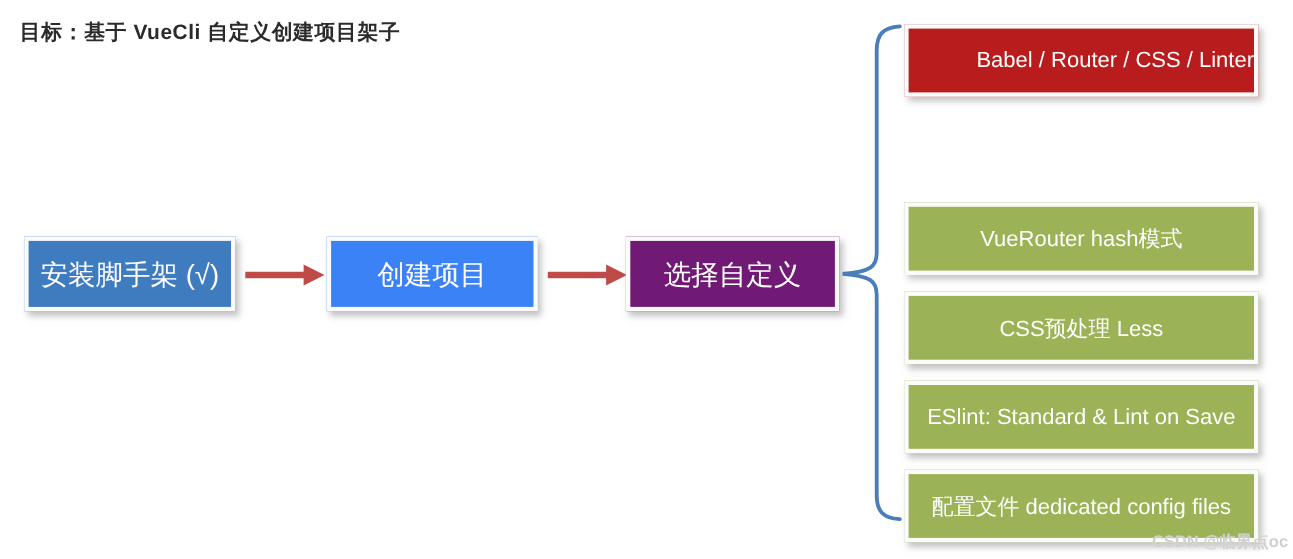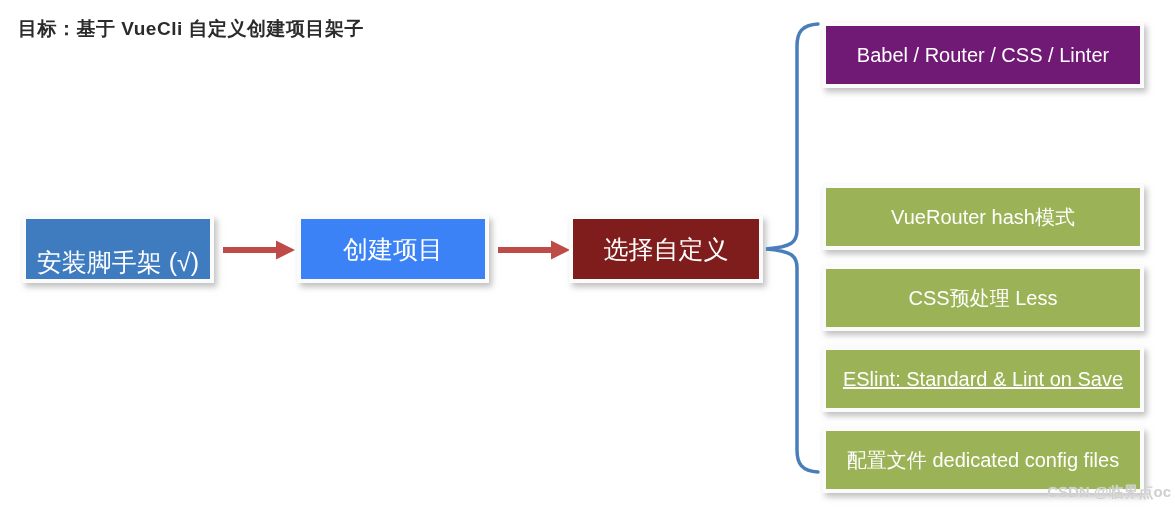--- a/index.html
+++ b/index.html
@@ -31,21 +31,21 @@
     box-sizing: border-box;
     border: 4px solid #fbfbfb;
     box-shadow: 3px 4px 6px rgba(140,140,140,0.55);
     display: flex;
     align-items: center;
     justify-content: center;
     color: #ffffff;
     font-size: 25px;
     white-space: nowrap;
   }
-  .step-1 { left: 22px;  width: 192px; align-items: flex-end; }
+  .step-1 { left: 22px;  width: 192px; }
   .step-2 { left: 297px; width: 192px; }
   .step-3 { left: 569px; width: 194px; }
   .flow-arrow {
     position: absolute;
     top: 238px;
   }
   .arrow-1 { left: 220px; }
   .arrow-2 { left: 495px; }
   .brace-svg {
     position: absolute;
@@ -64,21 +64,21 @@
     align-items: center;
     justify-content: center;
     color: #ffffff;
     font-size: 20px;
     white-space: nowrap;
   }
   .option-0 { top: 22px; }
   .option-1 { top: 103px; }
   .option-2 { top: 184px; }
   .option-3 { top: 265px; }
-  .option-4 { top: 346px; text-decoration: underline; }
+  .option-4 { top: 346px; }
   .option-5 { top: 427px; }
   .watermark {
     position: absolute;
     right: 4px;
     bottom: 6px;
     font-size: 15px;
     color: rgba(205, 205, 205, 0.95);
     text-shadow: 0 0 1px rgba(255,255,255,0.6);
     font-weight: bold;
   }
@@ -101,35 +101,35 @@
 
   <div class="step-box step-2" style="background: #3b82f6;">
     <span>创建项目</span>
   </div>
 
   <svg class="flow-arrow arrow-2" width="76" height="24" viewBox="0 0 76 24">
     <line x1="3" y1="12" x2="57" y2="12" stroke="#be4b48" stroke-width="6"></line>
     <polygon points="56,2.5 75,12 56,21.5" fill="#be4b48"></polygon>
   </svg>
 
-  <div class="step-box step-3" style="background: #7f1d1d; text-align: center;">
+  <div class="step-box step-3" style="background: #701a75; text-align: center;">
     <span>选择自定义</span>
   </div>
 
   <svg class="brace-svg" width="64" height="462" viewBox="0 0 64 462">
     <path d="M 60 4
              C 44 5, 39 12, 39 26
              L 39 210
              C 39 222, 34 227, 8 229
              C 34 231, 39 236, 39 248
              L 39 430
              C 39 444, 44 451, 60 452" fill="none" stroke="#4a7ebb" stroke-width="3.5" stroke-linecap="round"></path>
   </svg>
 
-  <div class="option-box option-0" style="background: #701a75;">
+  <div class="option-box option-0" style="background: #b91c1c; justify-content: flex-end;">
     <span>Babel / Router / CSS / Linter</span>
   </div>
   <div class="option-box option-2" style="background: rgb(155, 179, 86);">
     <span>VueRouter hash模式</span>
   </div>
   <div class="option-box option-3" style="background: rgb(155, 179, 86);">
     <span>CSS预处理 Less</span>
   </div>
   <div class="option-box option-4" style="background: rgb(155, 179, 86);">
     <span>ESlint: Standard &amp; Lint on Save</span>

